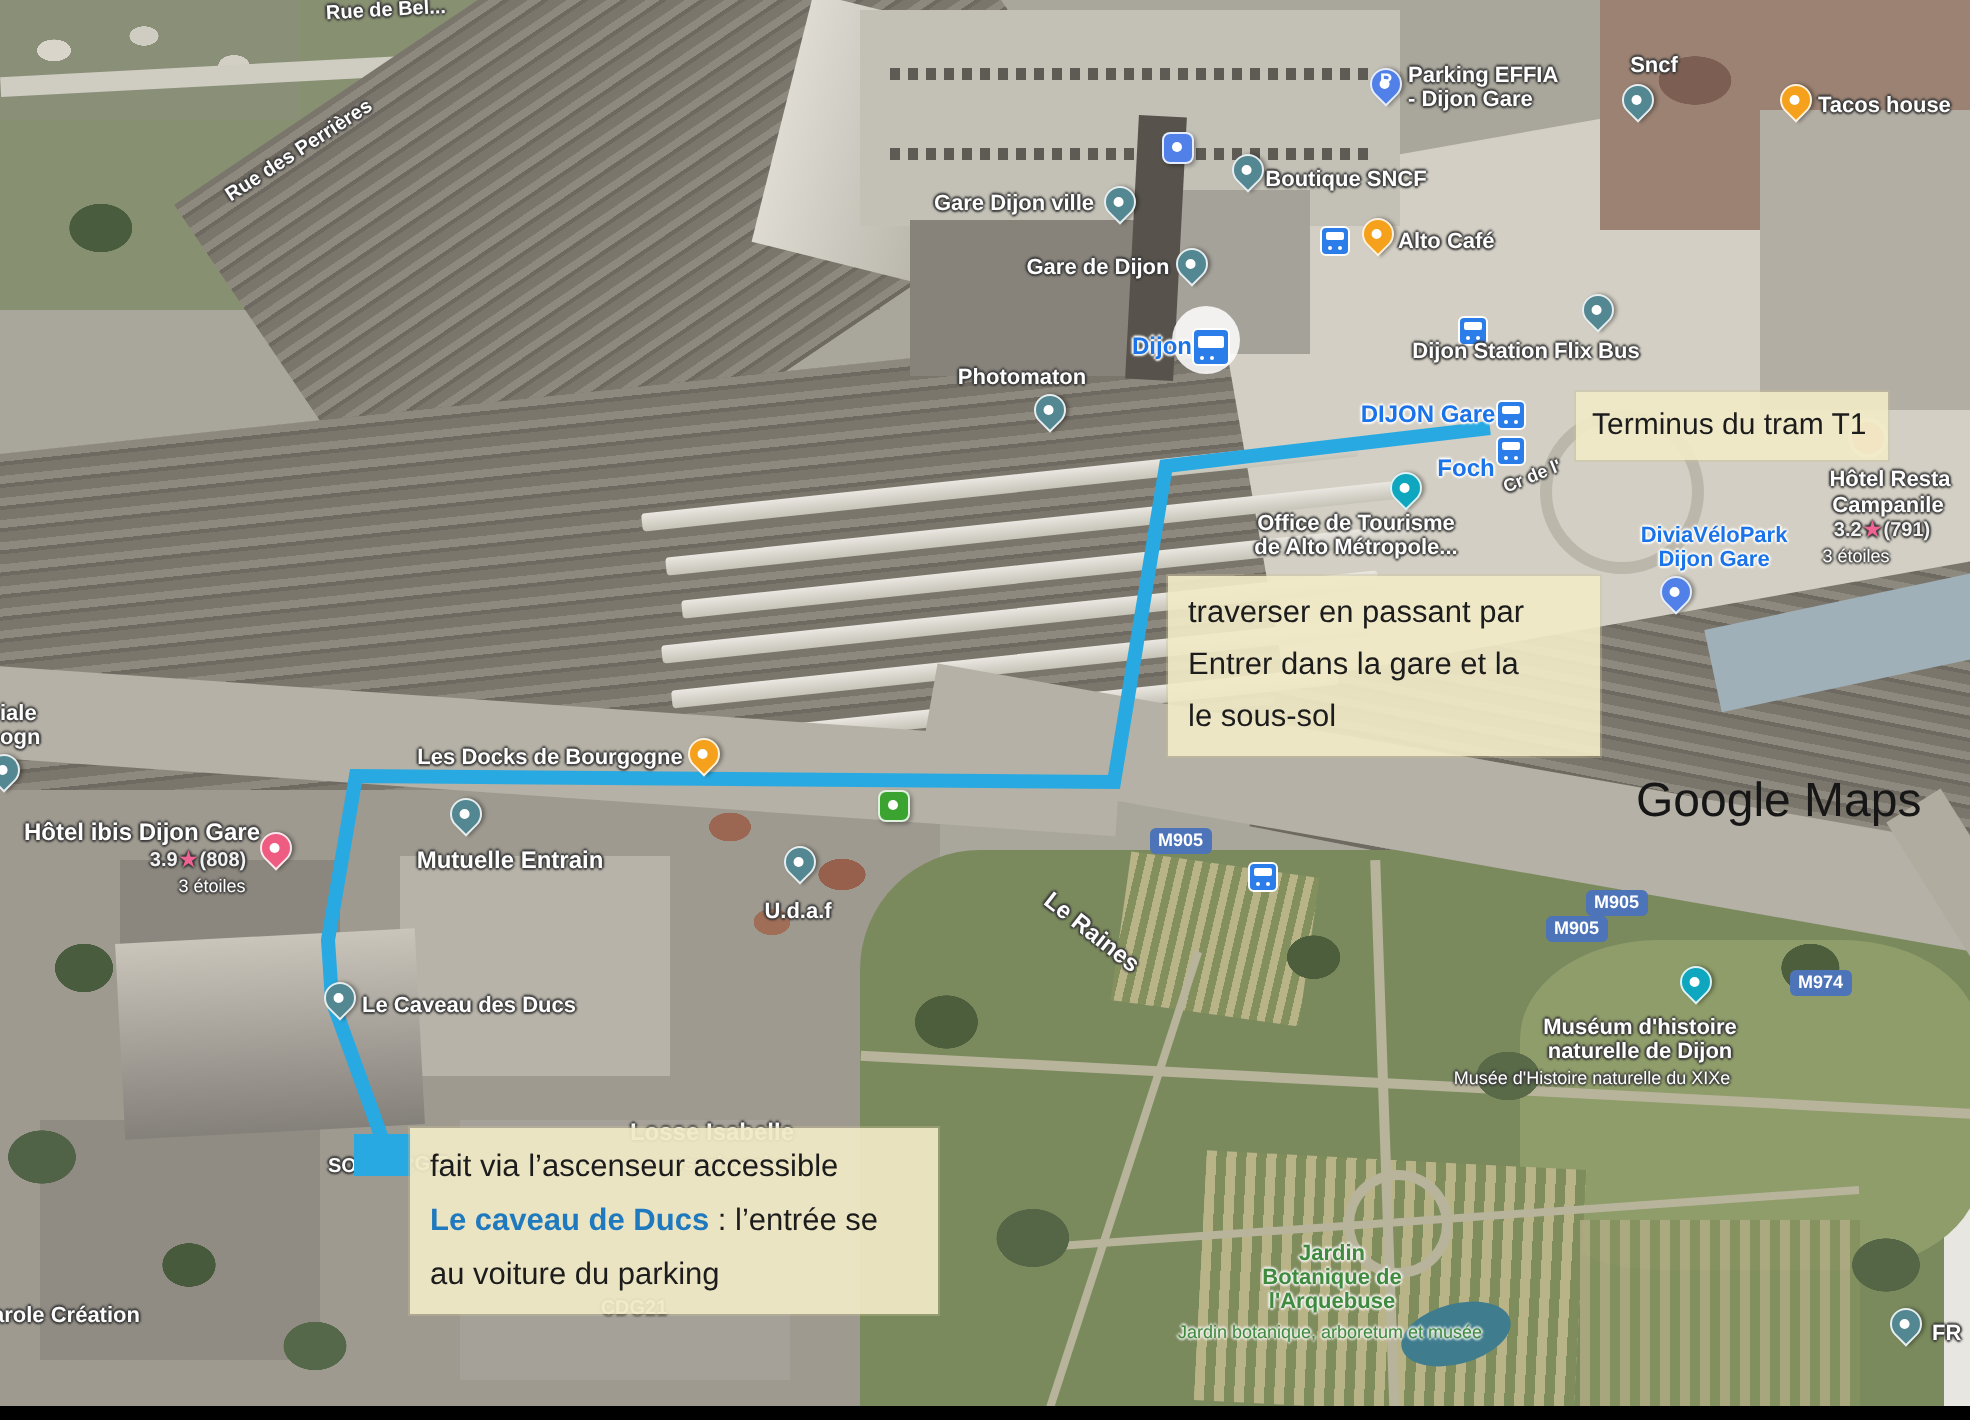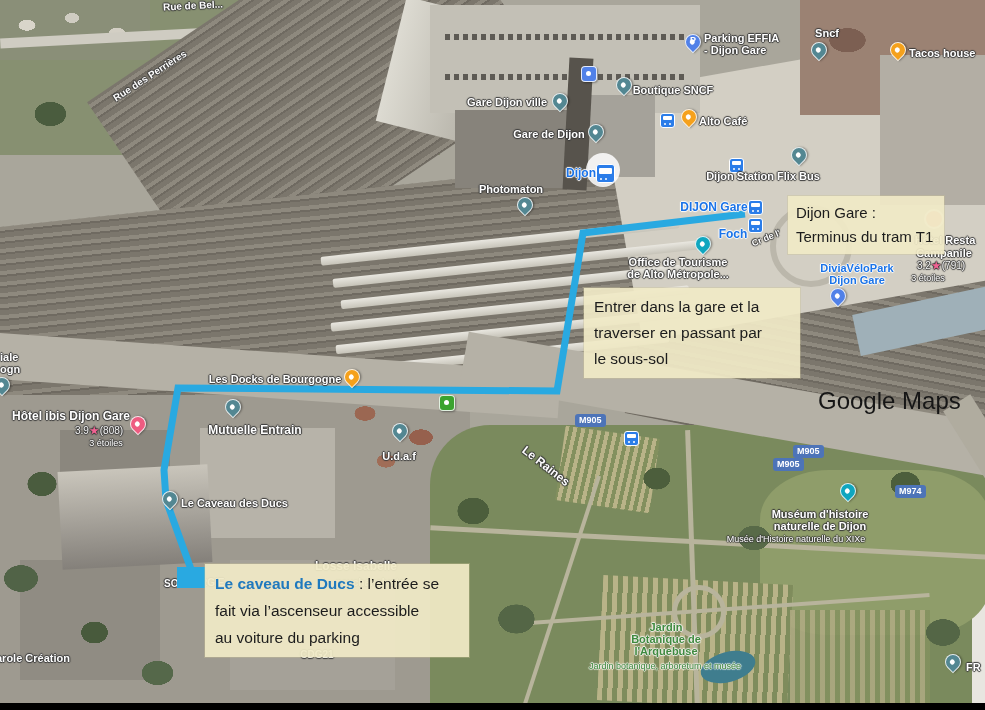--- a/index.html
+++ b/index.html
@@ -16,21 +16,21 @@
   .lbl{position:absolute;font-size:11px;font-weight:700;color:#fff;white-space:nowrap;z-index:9;
        text-shadow:1px 0 1px #3a3a3a,-1px 0 1px #3a3a3a,0 1px 1px #3a3a3a,0 -1px 1px #3a3a3a;
        transform:translateX(-50%);text-align:center;line-height:12px}
   .lbl .ln{display:block}
   .la{transform:none;text-align:left}
   .street{font-size:10px;font-weight:700;color:#fdfdfd;z-index:7}
   .blue{color:#1A73E8;text-shadow:1px 0 1px #fff,-1px 0 1px #fff,0 1px 1px #fff,0 -1px 1px #fff}
   .green{color:#3F8A3F;text-shadow:1px 0 1px #f2f2ee,-1px 0 1px #f2f2ee,0 1px 1px #f2f2ee,0 -1px 1px #f2f2ee}
   .sub{font-size:9px;font-weight:400}
   .behind{z-index:4}
-  .rate{font-size:10px;font-weight:400;color:#f2f2f2}
+  .rate{font-size:10px;font-weight:700;color:#f2f2f2}
   .star::before{content:"★";color:#f06292;font-size:10px;padding:0 1px}
   
   .pinw{position:absolute;width:16px;height:22px;z-index:9;transform:translateX(-50%)}
   .pin{width:14px;height:14px;margin:0 auto;border-radius:50% 50% 50% 0;transform:rotate(-45deg);
        border:1px solid rgba(255,255,255,.85);box-shadow:1px 1px 2px rgba(0,0,0,.35);position:relative}
   .pin::after{content:"";position:absolute;left:4px;top:4px;width:5px;height:5px;border-radius:50%;background:#fff}
   .pglyph{position:absolute;top:1px;left:0;width:16px;text-align:center;font-size:9px;font-weight:700;color:#fff;z-index:1}
   .c-teal{background:#538792}.c-cyan{background:#0FA6BF}.c-orange{background:#F5A11C}
   .c-pink{background:#EE5C81}.c-green{background:#3BA32F}.c-blue{background:#5181E8}
   .ticon{position:absolute;width:13px;height:13px;background:#2B7DE9;border-radius:3px;border:1px solid #fff;z-index:9;box-sizing:content-box}
@@ -292,30 +292,29 @@
     </div>
   <div class="lbl la" style="left:966px;top:661px">FR</div>
 
   <div class="shield" style="left:575px;top:414px">M905</div>
   <div class="shield" style="left:793px;top:445px">M905</div>
   <div class="shield" style="left:773px;top:458px">M905</div>
   <div class="shield" style="left:895px;top:485px">M974</div>
   <div class="ticon" style="left:624px;top:431px"></div>
 
   <div class="note" style="left:788px;top:196px;width:140px;line-height:24px;padding:5px 8px">
-    <span style="display:block">Dijon Gare :</span>
     <span style="display:block">Terminus du tram T1</span>
   </div>
   <div class="note" style="left:584px;top:288px;width:196px;font-size:15.5px;line-height:26px">
+    <span style="display:block">traverser en passant par</span>
     <span style="display:block">Entrer dans la gare et la</span>
-    <span style="display:block">traverser en passant par</span>
     <span style="display:block">le sous-sol</span>
   </div>
   <div class="note" style="left:205px;top:564px;width:244px;font-size:15.5px;line-height:27px">
+    <span style="display:block">fait via l’ascenseur accessible</span>
     <span style="display:block"><span class="hl">Le caveau de Ducs</span><span> : l’entrée se</span></span>
-    <span style="display:block">fait via l’ascenseur accessible</span>
     <span style="display:block">au voiture du parking</span>
   </div>
   <div class="credits" style="left:818px;top:385px">
     <span style="display:block">Google Maps</span>
   </div>
 
 </div>
 
 </body></html>

